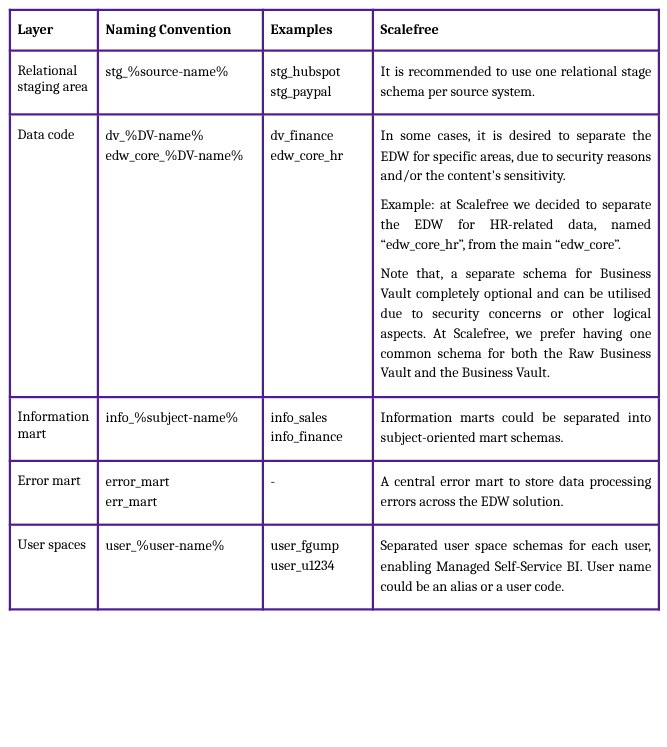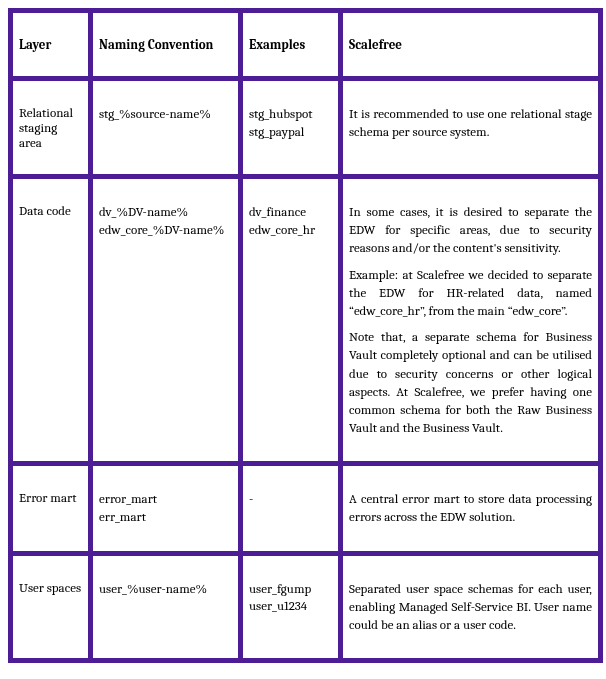--- a/index.html
+++ b/index.html
@@ -11,22 +11,22 @@
       color: #000;
       background: #fff;
       width: 606px;
     }
     table {
       border-collapse: collapse;
       width: 100%;
       table-layout: fixed;
     }
     th, td {
-      border: 5px solid #4c1d95;
-      padding: 24px 6px;
+      border: 2px solid #4c1d95;
+      padding: 10px 6px;
       vertical-align: top;
       text-align: left;
     }
     th {
       font-weight: bold;
       font-size: 13px;
     }
     col.c1 { width: 80px; }
     col.c2 { width: 150px; }
     col.c3 { width: 100px; }
@@ -70,20 +70,29 @@
 edw_core_%DV-name%</td>
         <td class="multiline">dv_finance
 edw_core_hr</td>
         <td class="comments">
           <div class="para">In some cases, it is desired to separate the EDW for specific areas, due to security reasons and/or the content's sensitivity.</div>
           <div class="para">Example: at Scalefree we decided to separate the EDW for HR-related data, named “edw_core_hr”, from the main “edw_core”.</div>
           <div class="para">Note that, a separate schema for Business Vault completely optional and can be utilised due to security concerns or other logical aspects. At Scalefree, we prefer having one common schema for both the Raw Business Vault and the Business Vault.</div>
         </td>
       </tr>
       <tr>
+        <td>Information mart</td>
+        <td class="multiline">info_%subject-name%</td>
+        <td class="multiline">info_sales
+info_finance</td>
+        <td class="comments">
+          <div class="para">Information marts could be separated into subject-oriented mart schemas.</div>
+        </td>
+      </tr>
+      <tr>
         <td>Error mart</td>
         <td class="multiline">error_mart
 err_mart</td>
         <td class="multiline">-</td>
         <td class="comments">
           <div class="para">A central error mart to store data processing errors across the EDW solution.</div>
         </td>
       </tr>
       <tr>
         <td>User spaces</td>

